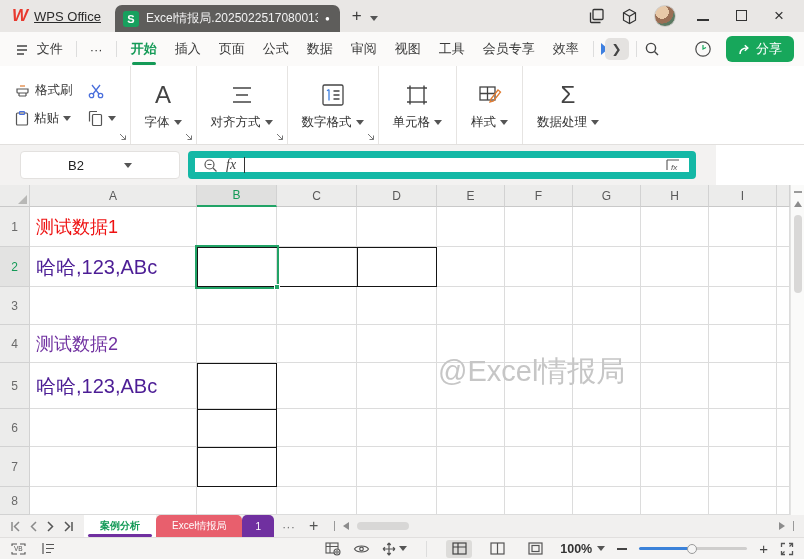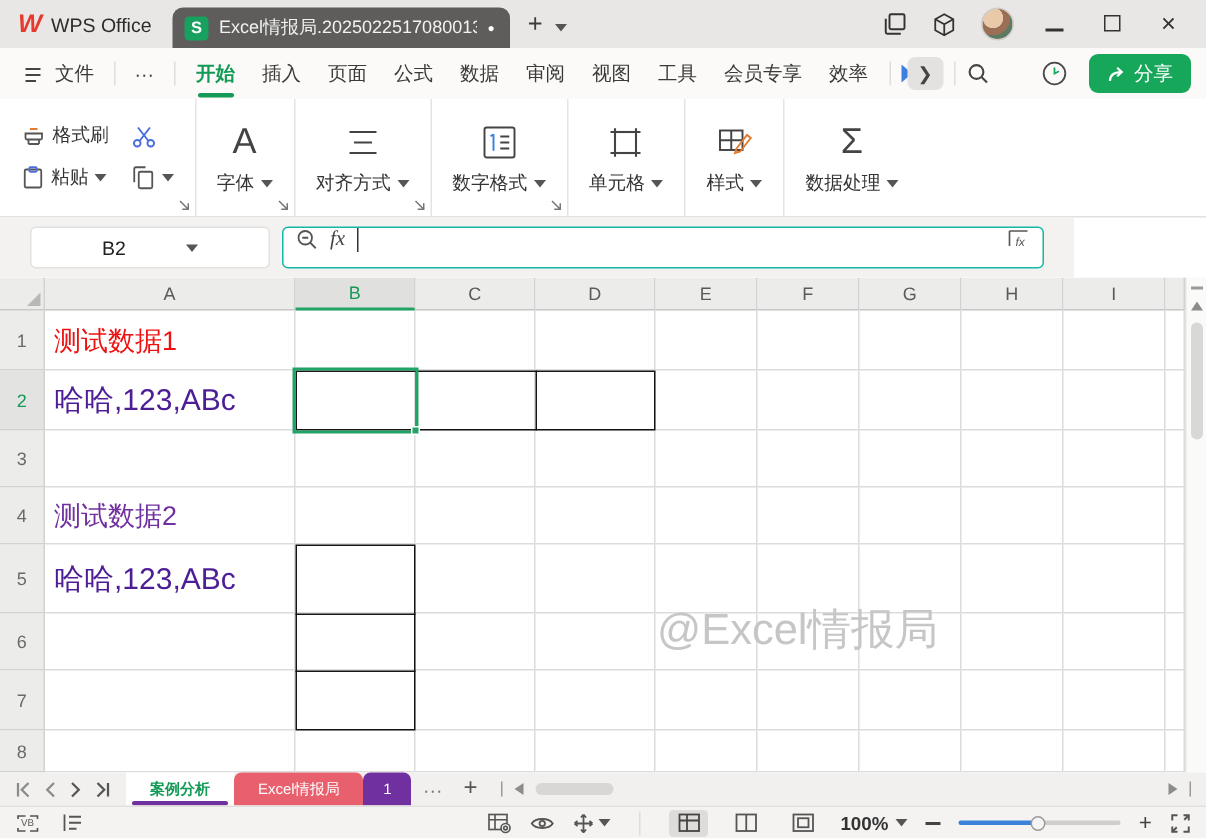--- a/index.html
+++ b/index.html
@@ -4,21 +4,21 @@
 <style>
   * { margin:0; padding:0; box-sizing:border-box; }
   html,body { width:804px; height:559px; overflow:hidden; }
   body { font-family:"Liberation Sans","DejaVu Sans",sans-serif; font-size:13px; color:#333; }
   #app { position:relative; width:804px; height:559px; background:#fff; overflow:hidden; }
 
   
   .titlebar { position:absolute; top:0; left:0; width:804px; height:32px; background:#e9e7e5; display:flex; align-items:center; }
   .wps-logo-wrap { display:flex; align-items:center; gap:7px; padding:0 14px 0 12px; height:32px; }
   .wps-w { color:#e8392e; font-weight:bold; font-size:17px; font-style:italic; letter-spacing:-1px; }
-  .wps-name { font-size:13px; color:#2b2b2b; }
+  .wps-name { font-size:13px; color:#2b2b2b;text-decoration:underline; }
   .doc-tab { height:27px; margin-top:5px; background:#5e5d5b; border-radius:7px 7px 0 0; display:flex; align-items:center; padding:0 10px 0 8px; gap:7px; max-width:235px; }
   .doc-badge { width:16px; height:16px; background:#17a05e; border-radius:3px; color:#fff; font-size:11px; font-weight:bold; display:flex; align-items:center; justify-content:center; }
   .doc-title { color:#f2f2f2; font-size:12px; white-space:nowrap; overflow:hidden; max-width:172px; }
   .doc-dot { color:#fff; font-size:8px; }
   .tab-plus { font-size:17px; color:#3c3c3c; margin-left:12px; }
   .tab-chev { margin-left:8px; }
   .chev-down { width:0; height:0; border-left:4px solid transparent; border-right:4px solid transparent; border-top:5px solid #555; display:inline-block; }
   .title-right { margin-left:auto; display:flex; align-items:center; gap:16px; padding-right:14px; }
   .win-btn { width:22px; text-align:center; color:#333; }
   .avatar { width:22px; height:22px; border-radius:50%; background:radial-gradient(circle at 35% 30%, #e8c9a8 0 35%, #9a6f55 36% 60%, #5c7a62 61% 100%); border:1px solid #cfcdca; }
@@ -48,21 +48,21 @@
   .clip-grid { display:grid; grid-template-columns:auto auto; grid-column-gap:14px; grid-row-gap:10px; align-items:center; padding-top:2px; }
   .clip-item { display:flex; align-items:center; gap:4px; font-size:12.5px; color:#333; }
   .big-icon { height:32px; display:flex; align-items:flex-end; justify-content:center; color:#3a3a3a; }
   .glabel { margin-top:7px; font-size:12.5px; color:#333; display:flex; align-items:center; gap:4px; }
   .font-A { font-size:24px; font-weight:300; color:#444; line-height:1; }
   .sigma { font-size:24px; font-weight:300; color:#444; line-height:1; }
 
   
   .fbar { position:absolute; top:145px; left:0; width:716px; height:40px; background:#f3f2f1; display:flex; align-items:center; padding:0 20px; gap:8px; }
   .namebox { width:160px; height:28px; background:#fff; border:1px solid #e3e1df; border-radius:4px; display:flex; align-items:center; justify-content:center; gap:40px; font-size:13px; color:#222; }
-  .finput { flex:1; height:28px; background:#fff; border:1px solid #14b8a6; border-radius:4px; display:flex; padding:0 8px; gap:8px; }
+  .finput { flex:1; height:28px; background:#fff; border:7px solid #14b8a6; border-radius:4px; display:flex; align-items:center; padding:0 8px; gap:8px; }
   .fx-label { font-style:italic; font-family:"Liberation Serif","DejaVu Serif",serif; color:#444; font-size:14px; }
   .caret { width:1px; height:16px; background:#333; }
   .fexpand { margin-left:auto; }
 
   
   .grid { position:absolute; top:185px; left:0; width:790px; height:330px; background:#fff; overflow:hidden; }
   .colhdr { display:flex; height:22px; }
   .hcell { background:#ececeb; border-right:1px solid #d2d2d2; border-bottom:1px solid #c9c9c9; font-size:12px; color:#5a5a5a; display:flex; align-items:center; justify-content:center; }
   .hcell.sel { background:#e0e0df; color:#149a57; border-bottom:2px solid #21a366; }
   .corner { position:relative; }
@@ -76,21 +76,21 @@
   .celltext { position:absolute; left:6px; top:50%; transform:translateY(-50%); white-space:nowrap; z-index:2; }
   .t-red { color:#ee1111; font-size:18px; }
   .t-purple { color:#7030a0; font-size:18px; }
   .t-big { color:#4c1d95; font-size:20px; }
   .ovl { position:absolute; z-index:3; }
   .blackrange { border:1.5px solid #151515; }
   .vline { width:1px; background:#151515; position:absolute; z-index:3; }
   .hline { height:1px; background:#151515; position:absolute; z-index:3; }
   .greensel { border:2px solid #21a366; z-index:4; }
   .fillhandle { position:absolute; width:6px; height:6px; background:#21a366; border:1px solid #fff; z-index:5; }
-  .watermark { position:absolute; left:438px; top:167px; font-size:29px; color:#c6c6c6; z-index:1; white-space:nowrap;margin-top:48px; }
+  .watermark { position:absolute; left:438px; top:167px; font-size:29px; color:#c6c6c6; z-index:1; white-space:nowrap; }
   .vscroll { position:absolute; top:185px; left:790px; width:14px; height:330px; background:#fafaf9; border-left:1px solid #e3e3e2; }
   .vs-dash { width:8px; height:2px; background:#9a9a9a; margin:6px auto 8px; }
   .vs-up { width:0; height:0; border-left:4px solid transparent; border-right:4px solid transparent; border-bottom:6px solid #8c8c8c; margin:0 auto 8px; }
   .vs-thumb { width:8px; height:78px; background:#d9d8d7; border-radius:4px; margin:0 auto; }
 
   
   .sheetbar { position:absolute; top:515px; left:0; width:804px; height:22px; background:#f1f0ef; display:flex; align-items:stretch; }
   .nav-icons { display:flex; align-items:center; gap:8px; padding:0 10px; }
   .stab { display:flex; align-items:center; padding:0 16px; font-size:10px; position:relative; }
   .stab.active { background:#fff; color:#149a57; font-weight:bold; }

